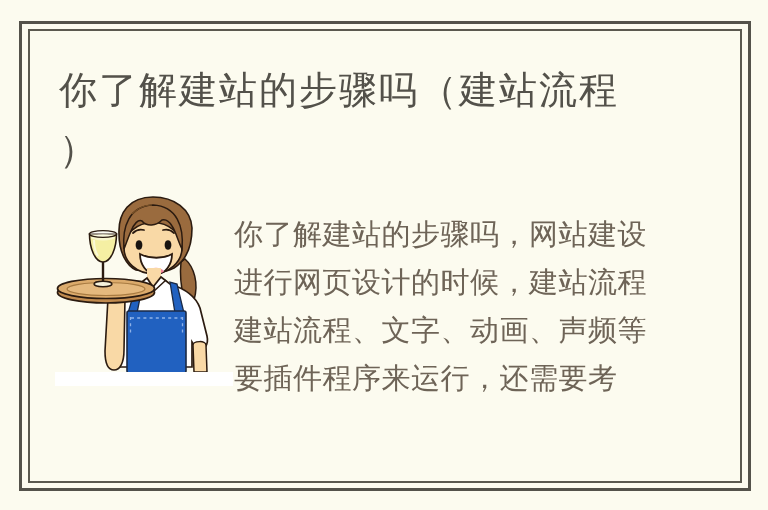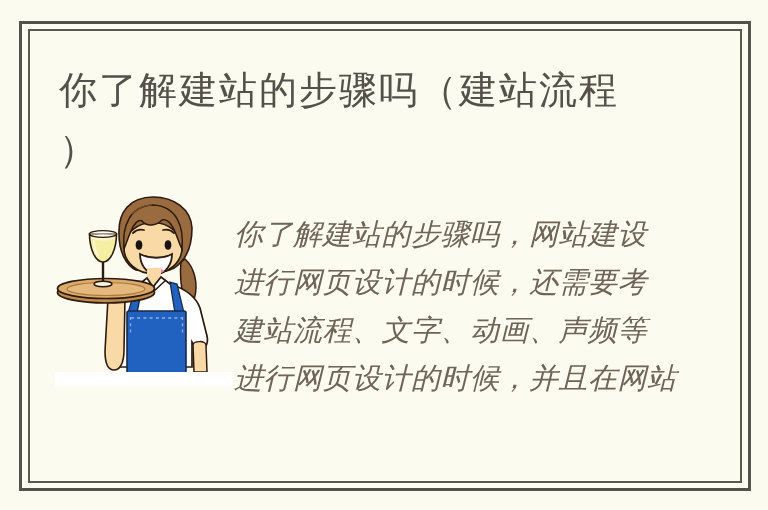--- a/index.html
+++ b/index.html
@@ -44,21 +44,21 @@
   .article-body {
     position: absolute;
     left: 204px; top: 179px;
     width: 416px;
     font-family: "Liberation Serif", serif;
     font-size: 29px;
     line-height: 48px;
     color: #6E6457;
     letter-spacing: 0.5px;
   }
-  .body-line { height: 48px; white-space: nowrap; font-style: italic; }
+  .body-line { height: 48px; white-space: nowrap; }
 </style>
 </head>
 <body>
 
 <div class="card">
   <div class="card-inner">
 
     <h1 class="title">
       <span class="title-line">你了解建站的步骤吗（建站流程</span>
       <span class="title-line">）</span>
@@ -111,19 +111,19 @@
         <path d="M93,239 C93,247 95,252 97,255" stroke="#FCFAE0" stroke-width="2" fill="none" opacity="0.85"></path>
         <path d="M102,261 L102,281" stroke="#2B1B10" stroke-width="2.4"></path>
         <ellipse cx="102" cy="283" rx="9" ry="2.7" fill="#F6F2DC" stroke="#2B1B10" stroke-width="1.4"></ellipse>
 
         <rect x="54" y="371" width="178" height="14" fill="#FFFFFF"></rect>
       </svg>
     </div>
 
     <div class="article-body">
       <div class="body-line">你了解建站的步骤吗，网站建设</div>
-      <div class="body-line">进行网页设计的时候，还需要考</div>
+      <div class="body-line">进行网页设计的时候，建站流程</div>
       <div class="body-line">建站流程、文字、动画、声频等</div>
-      <div class="body-line">进行网页设计的时候，并且在网站</div>
+      <div class="body-line">要插件程序来运行，还需要考</div>
     </div>
 
   </div>
 </div>
 
 </body></html>

